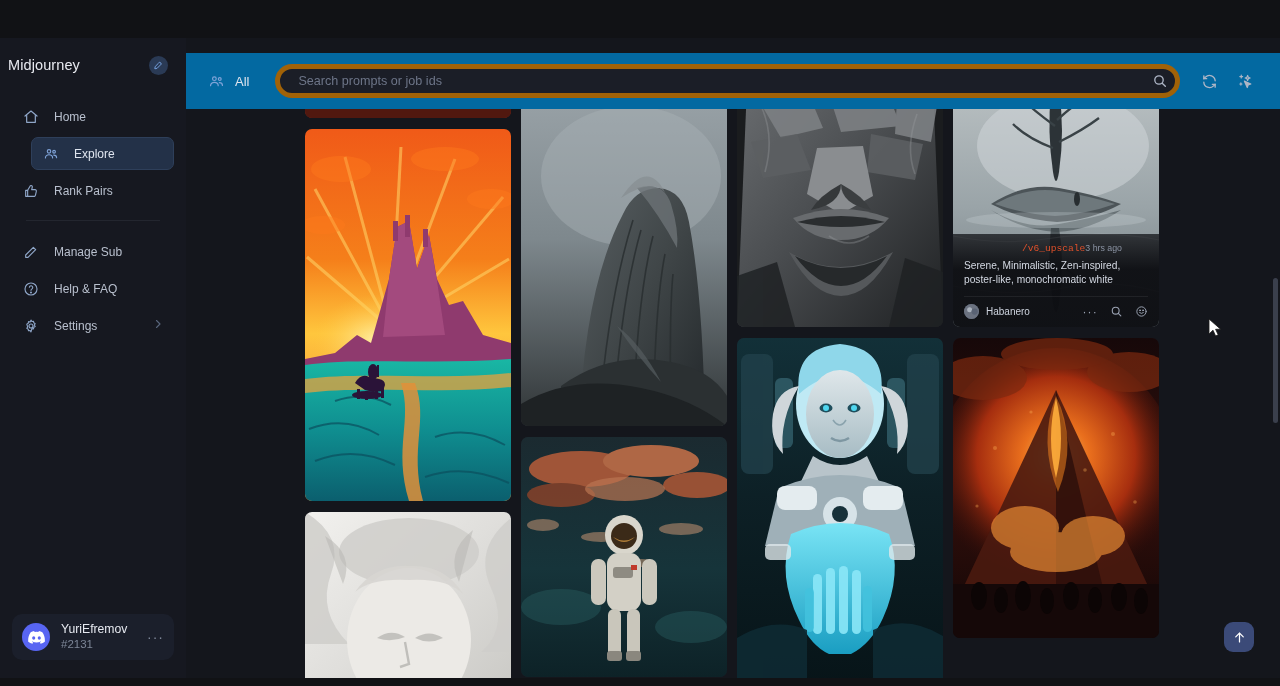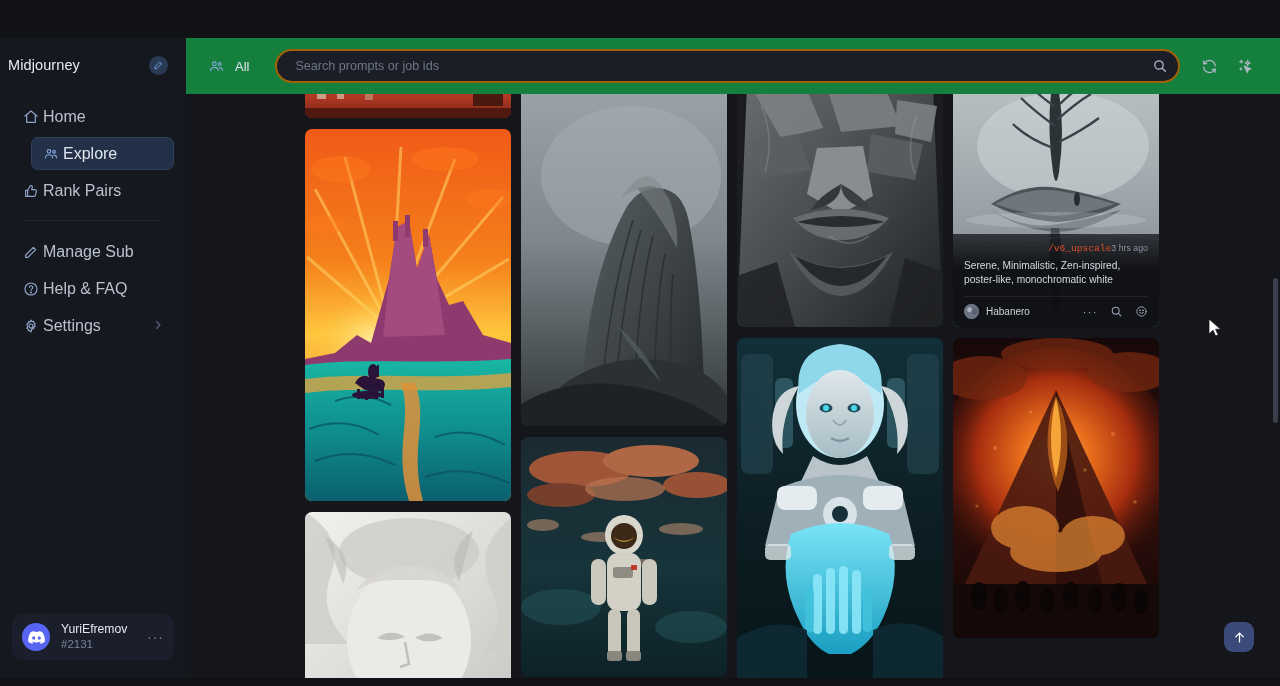--- a/index.html
+++ b/index.html
@@ -39,24 +39,24 @@
     color: #e8eaf0; font-size: 14.5px; letter-spacing: .1px;
   }
   .brand-badge {
     width: 19px; height: 19px; border-radius: 50%;
     background: #2a3a55;
     display: flex; align-items: center; justify-content: center;
   }
   .brand-badge svg { width: 11px; height: 11px; }
   .nav { padding: 8px 12px 0 12px; }
   .nav-item {
-    display: flex; align-items: center; gap: 4px;
+    display: flex; align-items: center; gap: 15px;
     height: 33px; padding: 0 10px;
     border-radius: 7px;
-    color: #b9c0ce; font-size: 16px;
+    color: #b9c0ce; font-size: 12px;
     margin-bottom: 4px;
     cursor: pointer;
     position: relative;
   }
   .nav-item .ico { width: 17px; height: 17px; display:flex; align-items:center; justify-content:center; flex: 0 0 17px; }
   .nav-item .ico svg { width: 16px; height: 16px; }
   .nav-item.active {
     background: #233148;
     border: 1px solid #2e3f5a;
     color: #dfe5ef;
@@ -101,41 +101,41 @@
     flex: 0 0 28px;
   }
   .avatar svg { width: 17px; height: 13px; }
   .user-meta { display: flex; flex-direction: column; line-height: 1.28; }
   .user-name { color: #e6e9f0; font-size: 12.2px; }
   .user-tag  { color: #7d8697; font-size: 11.5px; }
   .user-dots { margin-left: auto; color: #7d8697; font-size: 14px; letter-spacing: 1px; }
 
   
   .topbar {
-    position: absolute; left: 186px; top: 38px;
+    position: absolute; left: 186px; top: 53px;
     width: 1094px; height: 56px;
     display: flex; align-items: center;
     padding: 0 22px 0 16px;
-    background: #15803d;
+    background: #0369a1;
     z-index: 20;
   }
   .filter-pill {
     display: flex; align-items: center; gap: 10px;
     padding: 0 12px 0 6px; height: 30px;
     color: #dfe4ee; font-size: 13px; cursor: pointer;
   }
   .filter-pill .ico svg { width: 17px; height: 17px; display: block; }
   .search-wrap {
     flex: 1; margin-left: 14px; position: relative;
     height: 34px;
   }
   .search-input {
     width: 100%; height: 34px;
     background: #1b1e27;
-    border: 2px solid #a16207;
+    border: 5px solid #a16207;
     border-radius: 17px;
     color: #cfd5e1; font-size: 12.6px;
     padding: 0 44px 0 18px;
     font-family: "Liberation Sans", sans-serif;
     outline: none;
   }
   .search-input::placeholder { color: #6d7588; }
   .search-go {
     position: absolute; right: 10px; top: 7px;
     width: 20px; height: 20px; cursor: pointer;
@@ -170,21 +170,21 @@
     cursor: pointer;
   }
   .card .art { width: 100%; height: 100%; display: block; }
 
   
   .overlay {
     position: absolute; left: 0; right: 0; bottom: 0;
     background: linear-gradient(to bottom, rgba(14,15,19,.72), rgba(11,12,16,.95) 38%);
     padding: 9px 11px 8px 11px;
   }
-  .ov-row1 { display: flex; align-items: baseline; justify-content: flex-end; margin-left: 32px; }
+  .ov-row1 { display: flex; align-items: baseline; justify-content: center; margin-left: 32px; }
   .ov-cmd { color: #e0502a; font-size: 9.6px; font-family: "Liberation Mono", monospace; }
   .ov-time { color: #8b93a3; font-size: 8.8px; }
   .ov-prompt {
     color: #d4d9e3; font-size: 10.2px; line-height: 1.35;
     margin-top: 5px;
   }
   .ov-row2 {
     display: flex; align-items: center; gap: 7px;
     margin-top: 9px; padding-top: 7px;
     border-top: 1px solid rgba(255,255,255,.07);

